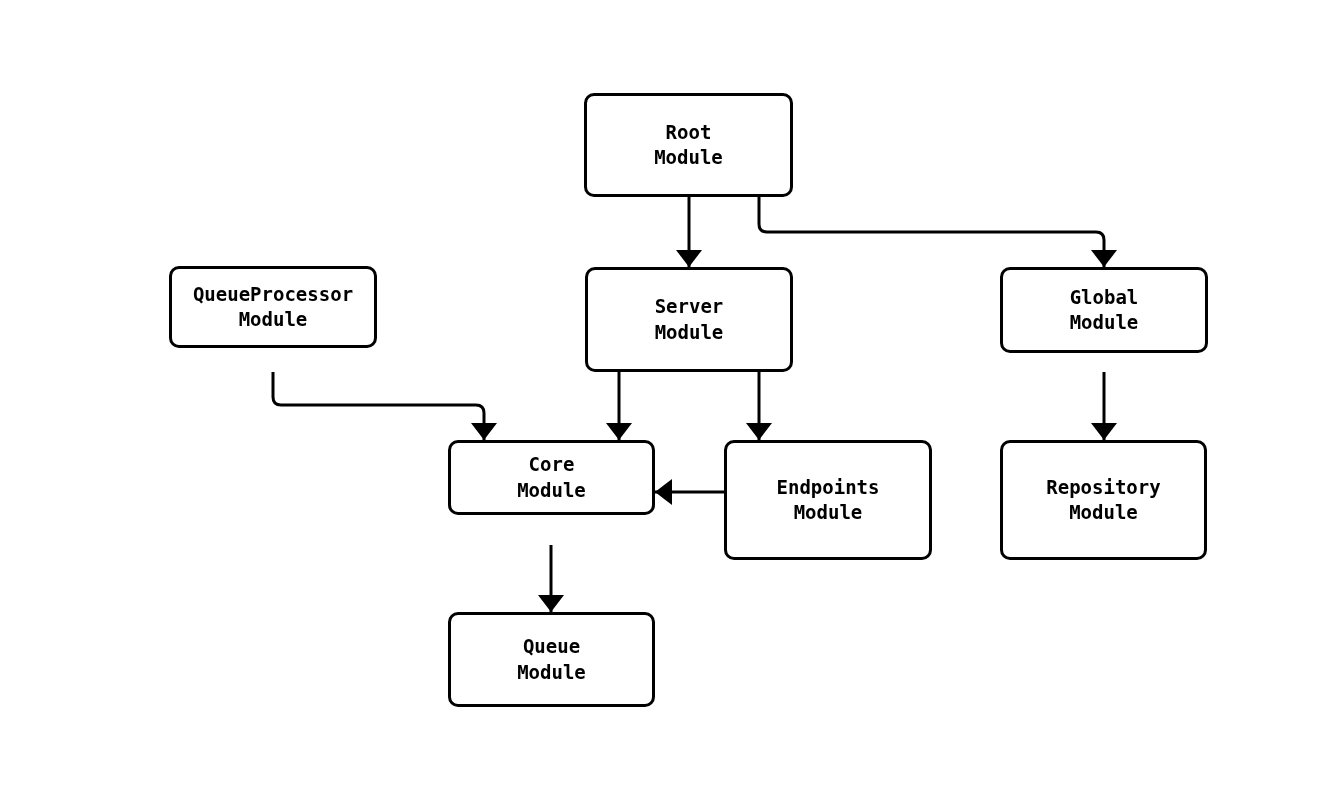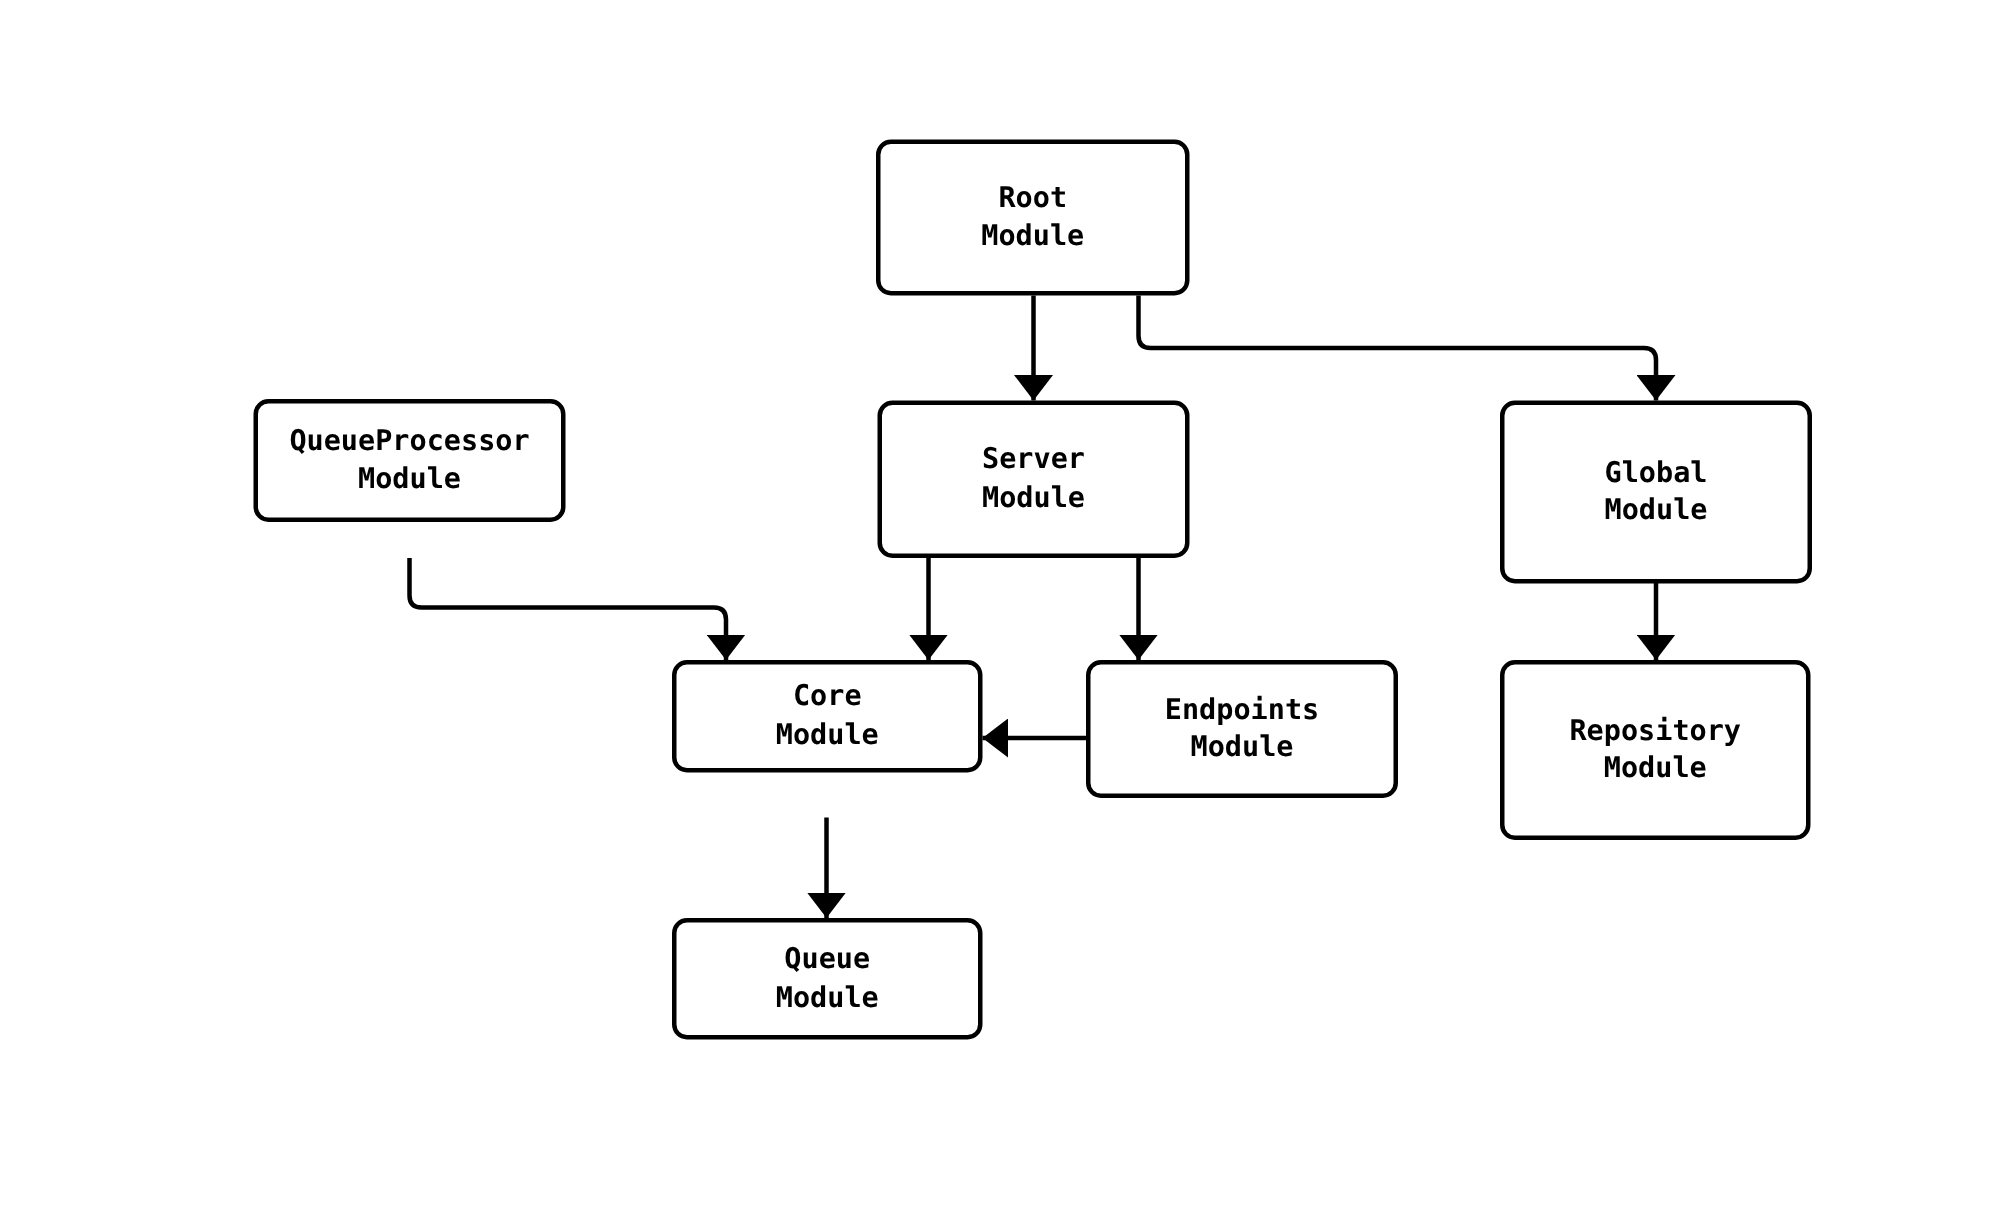--- a/index.html
+++ b/index.html
@@ -36,25 +36,25 @@
     font-weight: bold;
     font-size: 19px;
     line-height: 1.32;
     color: #000000;
     white-space: pre-line;
   }
   
   .node-root          { left: 548px; top:  93px; width: 209px; height: 104px; }
   .node-queueprocessor{ left: 133px; top: 266px; width: 208px; height: 82px; }
   .node-server        { left: 549px; top: 267px; width: 208px; height: 105px; }
-  .node-global        { left: 964px; top: 267px; width: 208px; height: 122px; }
+  .node-global        { left: 964px; top: 267px; width: 208px; height: 86px; }
   .node-core          { left: 412px; top: 440px; width: 207px; height: 75px; }
-  .node-endpoints     { left: 688px; top: 440px; width: 208px; height: 92px; }
+  .node-endpoints     { left: 688px; top: 440px; width: 208px; height: 120px; }
   .node-repository    { left: 964px; top: 440px; width: 207px; height: 120px; }
-  .node-queue         { left: 412px; top: 612px; width: 207px; height: 81px; }
+  .node-queue         { left: 412px; top: 612px; width: 207px; height: 95px; }
 
   .edge {
     fill: none;
     stroke: #000000;
     stroke-width: 3;
     stroke-linecap: butt;
     stroke-linejoin: round;
   }
 </style>
 </head>

